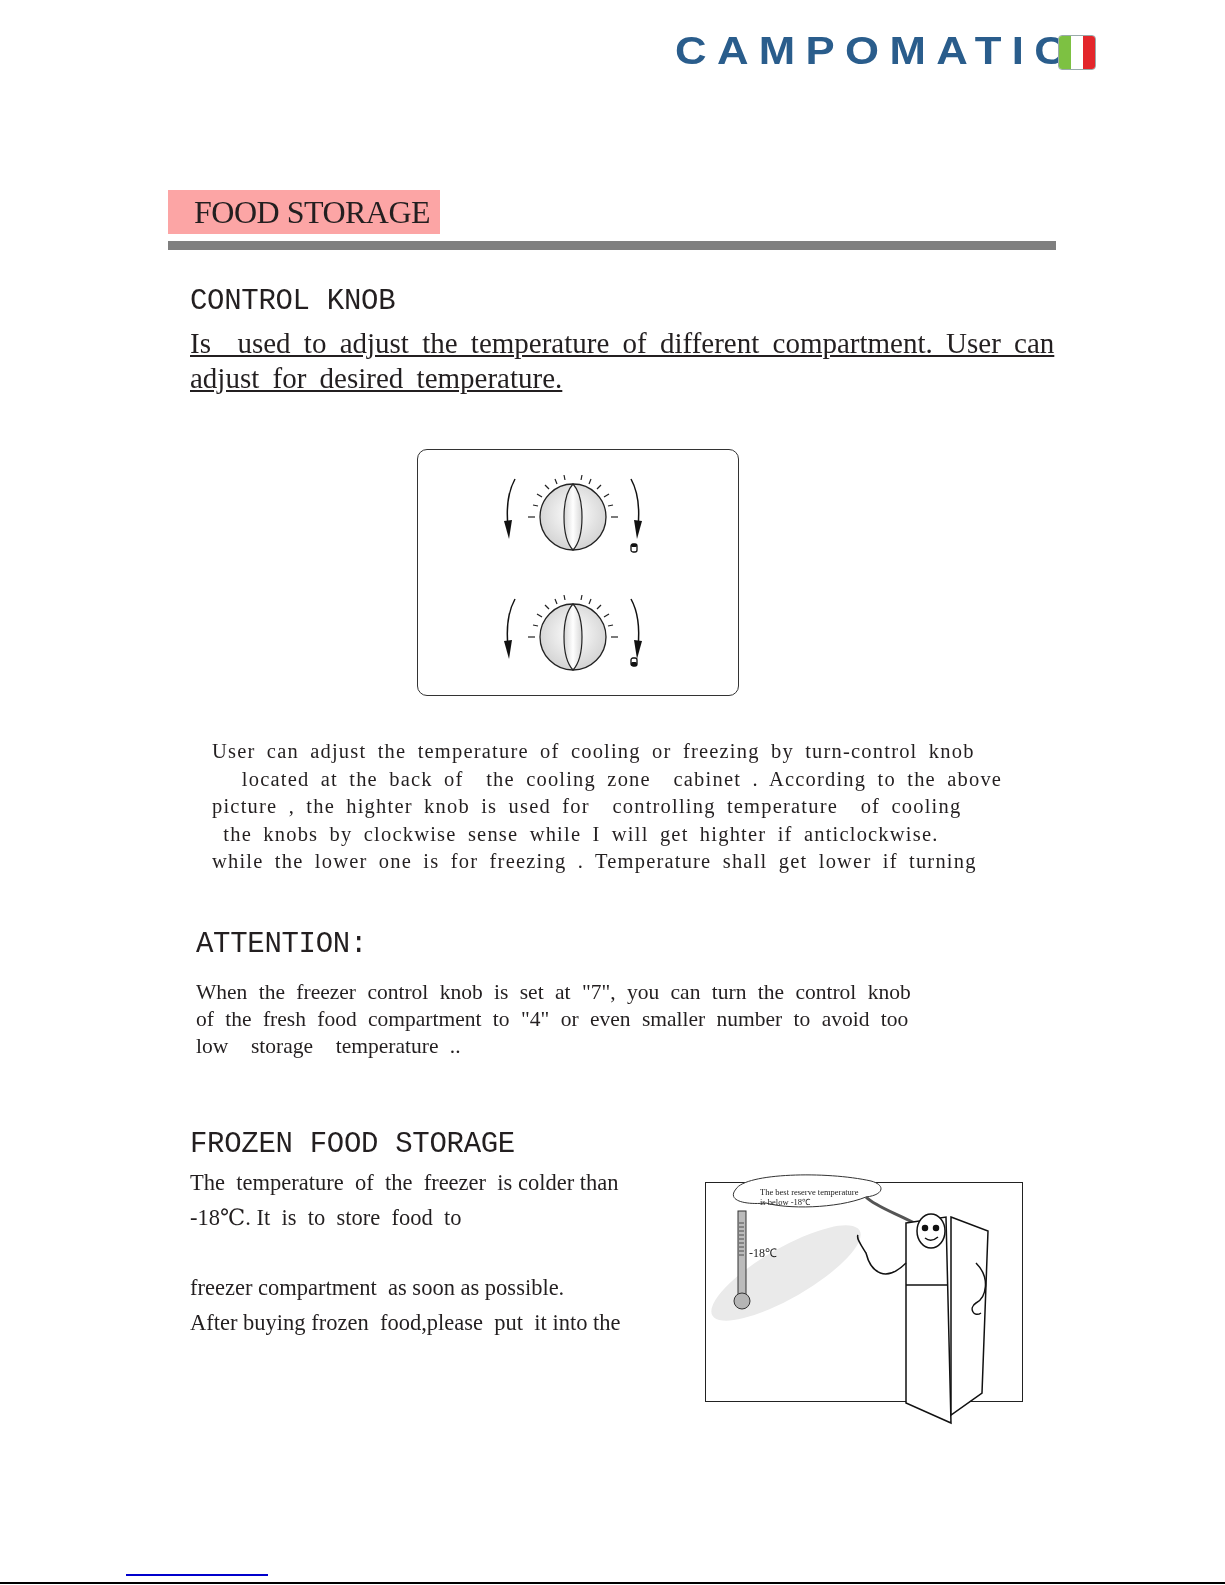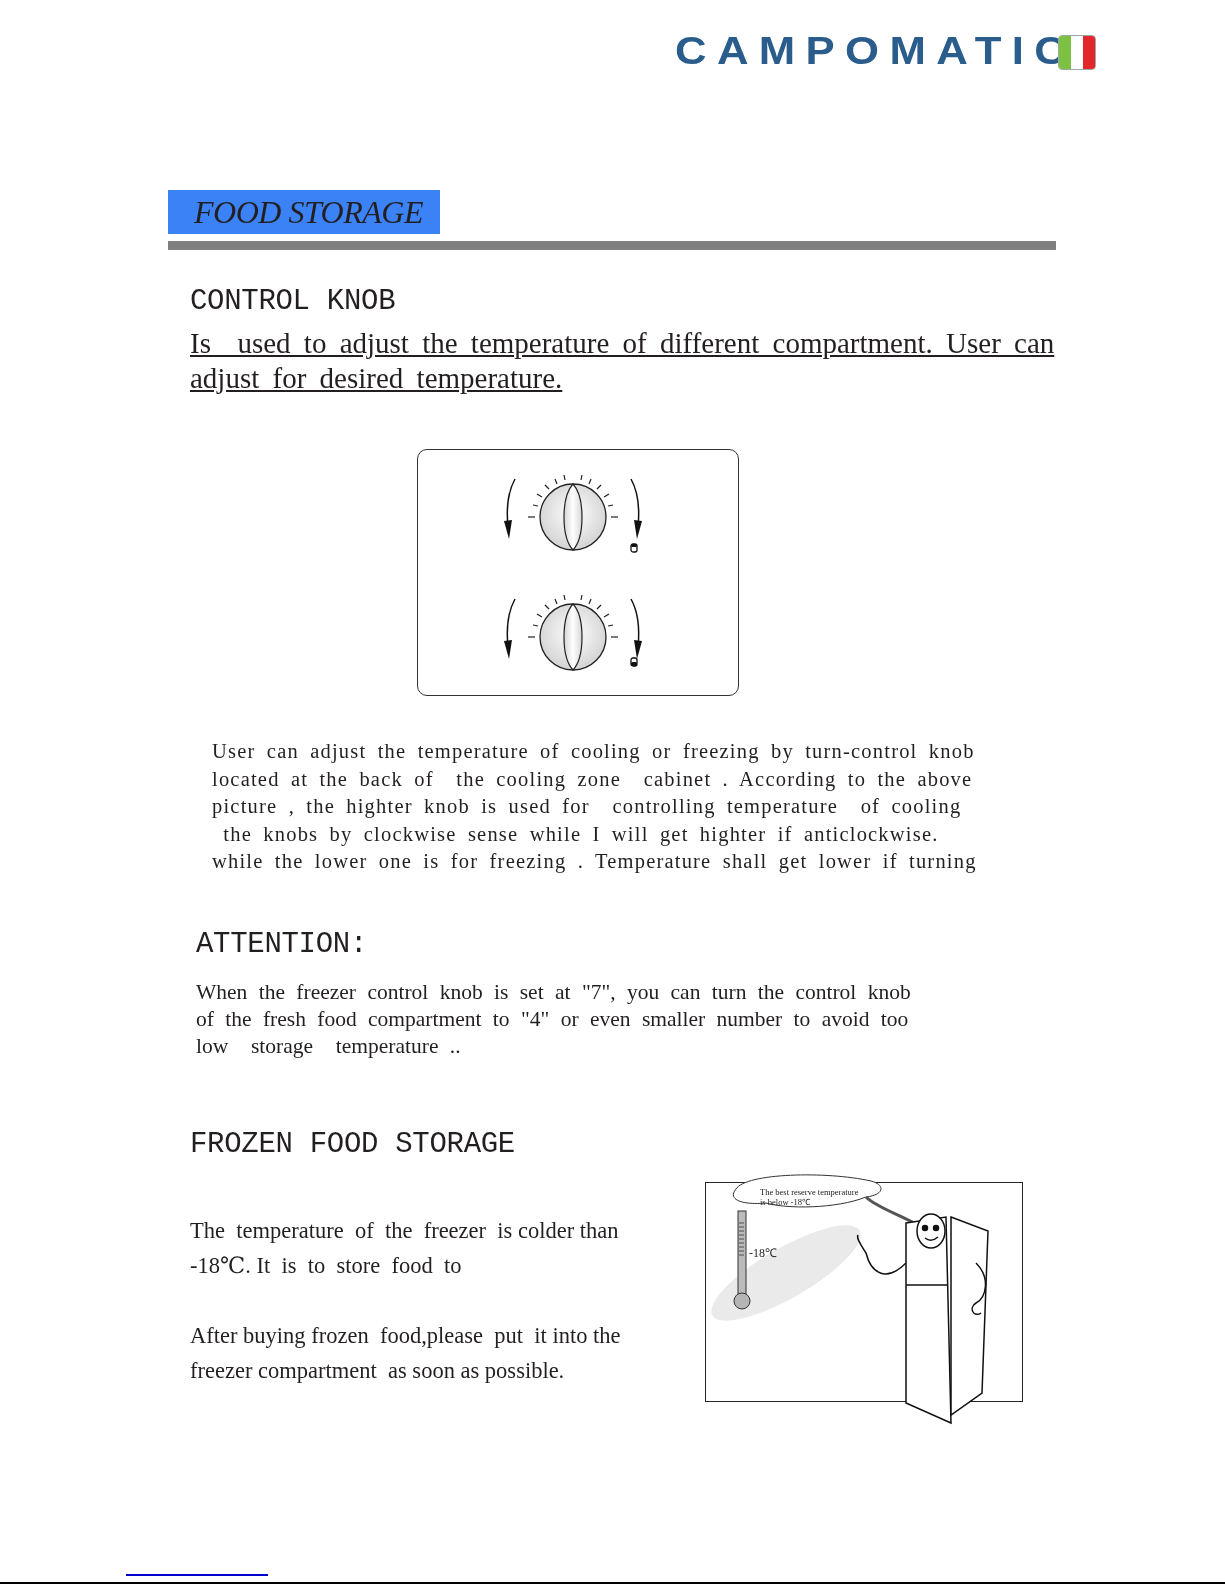--- a/index.html
+++ b/index.html
@@ -4,21 +4,21 @@
 <style>
   html, body { margin:0; padding:0; background:#ffffff; }
   body { width:1225px; height:1585px; position:relative; overflow:hidden;
          font-family:"Liberation Serif", "DejaVu Serif", serif; color:#231f20; }
   .abs { position:absolute; }
   .logo { left:675px; top:30px; width:420px; height:45px; }
   .logo-text { font-family:"Liberation Sans", sans-serif; font-weight:bold; font-size:38px;
                letter-spacing:9px; color:#2a5d8c; position:absolute; left:0; top:0; transform:scaleX(1.15); transform-origin:left top; }
   .flag { position:absolute; left:383px; top:5px; width:36px; height:33px; display:flex; border-radius:4px; overflow:hidden; border:1px solid #9aa; }
   .flag span { flex:1; }
-  .section-band { left:168px; top:190px; width:272px; height:44px; background:#3b82f6;font-style:italic; }
+  .section-band { left:168px; top:190px; width:272px; height:44px; background:#fca5a5; }
   .section-band span { position:absolute; left:26px; top:4px; font-size:32px; letter-spacing:-0.5px; }
   .rule { left:168px; top:241px; width:888px; height:9px; background:#7f7f7f; }
   .h2 { font-size:29px; letter-spacing:-0.3px;font-family:Liberation Mono, monospace; }
   .p1 { font-size:29px; line-height:35px; word-spacing:6px;text-decoration:underline; }
   .p2 { font-size:20.5px; line-height:27.5px; letter-spacing:1.2px; word-spacing:5px; font-family:"Liberation Serif", serif;margin-left:24px; }
   .p3 { font-size:21.5px; line-height:27px; word-spacing:6px; }
   .p4 { font-size:22.5px; line-height:35px; }
   .knob-box { left:417px; top:449px; width:320px; height:245px; border:1.5px solid #333; border-radius:10px; }
   .fig-box { left:705px; top:1182px; width:316px; height:218px; border:1.3px solid #222; }
   .footer-link { left:126px; top:1574px; width:142px; height:2px; background:#0000cc; }
@@ -110,40 +110,40 @@
     </g>
     <g transform="translate(213,208)">
       <rect x="0" y="0" width="6" height="8" rx="2" fill="#fff" stroke="#111" stroke-width="1.3"></rect>
       <rect x="0" y="4" width="6" height="4" rx="1.5" fill="#111"></rect>
     </g>
   </svg>
 </div>
 
 <div class="abs p2" style="left:188px;top:738px;width:820px;">
   <div style="white-space:pre;">User can adjust the temperature of cooling or freezing by turn-control knob</div>
-  <div style="white-space:pre;">located at the back of  the cooling zone  cabinet . According to the above</div>
+  <div style="white-space:pre;text-align:center;">located at the back of  the cooling zone  cabinet . According to the above</div>
   <div style="white-space:pre;">picture , the highter knob is used for  controlling temperature  of cooling</div>
   <div style="white-space:pre;"> the knobs by clockwise sense while I will get highter if anticlockwise.</div>
   <div style="white-space:pre;">while the lower one is for freezing . Temperature shall get lower if turning</div>
 </div>
 
 <div class="abs h2" style="left:196px;top:928px;">ATTENTION:</div>
 <div class="abs p3" style="left:196px;top:979px;width:800px;">
   <div style="white-space:pre;">When the freezer control knob is set at "7", you can turn the control knob</div>
   <div style="white-space:pre;">of the fresh food compartment to "4" or even smaller number to avoid too</div>
   <div style="white-space:pre;">low  storage  temperature ..</div>
 </div>
 
 <div class="abs h2" style="left:190px;top:1128px;">FROZEN FOOD STORAGE</div>
-<div class="abs p4" style="left:190px;top:1165px;width:480px;margin-top:48px;">
+<div class="abs p4" style="left:190px;top:1165px;width:480px;">
   <div style="white-space:pre;">The  temperature  of  the  freezer  is colder than</div>
   <div style="white-space:pre;">-18℃. It  is  to  store  food  to</div>
   <div style="height:35px;"></div>
+  <div style="white-space:pre;">freezer compartment  as soon as possible.</div>
   <div style="white-space:pre;">After buying frozen  food,please  put  it into the</div>
-  <div style="white-space:pre;">freezer compartment  as soon as possible.</div>
 </div>
 
 <div class="abs fig-box">
   <svg width="316" height="218" viewBox="0 0 316 218" style="overflow:visible">
     <ellipse cx="80" cy="90" rx="85" ry="25" transform="rotate(-30 80 90)" fill="#eaeaea"></ellipse>
     <g>
       <rect x="32" y="28" width="8" height="88" fill="#bbb" stroke="#333" stroke-width="1"></rect>
       <g stroke="#333" stroke-width="0.8">
         <line x1="33" y1="40" x2="38" y2="40"></line>
           <line x1="33" y1="44" x2="38" y2="44"></line>

